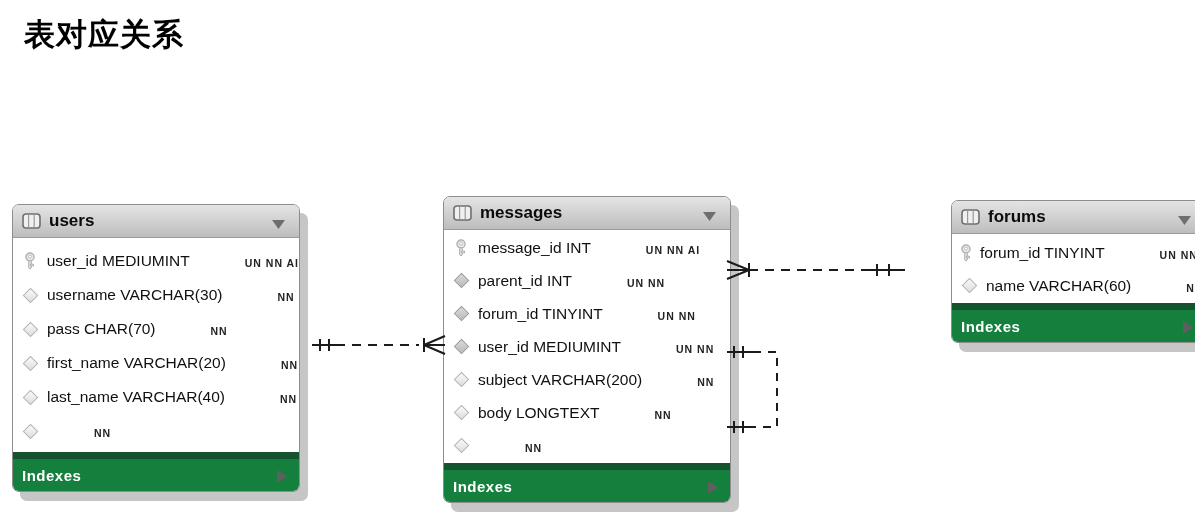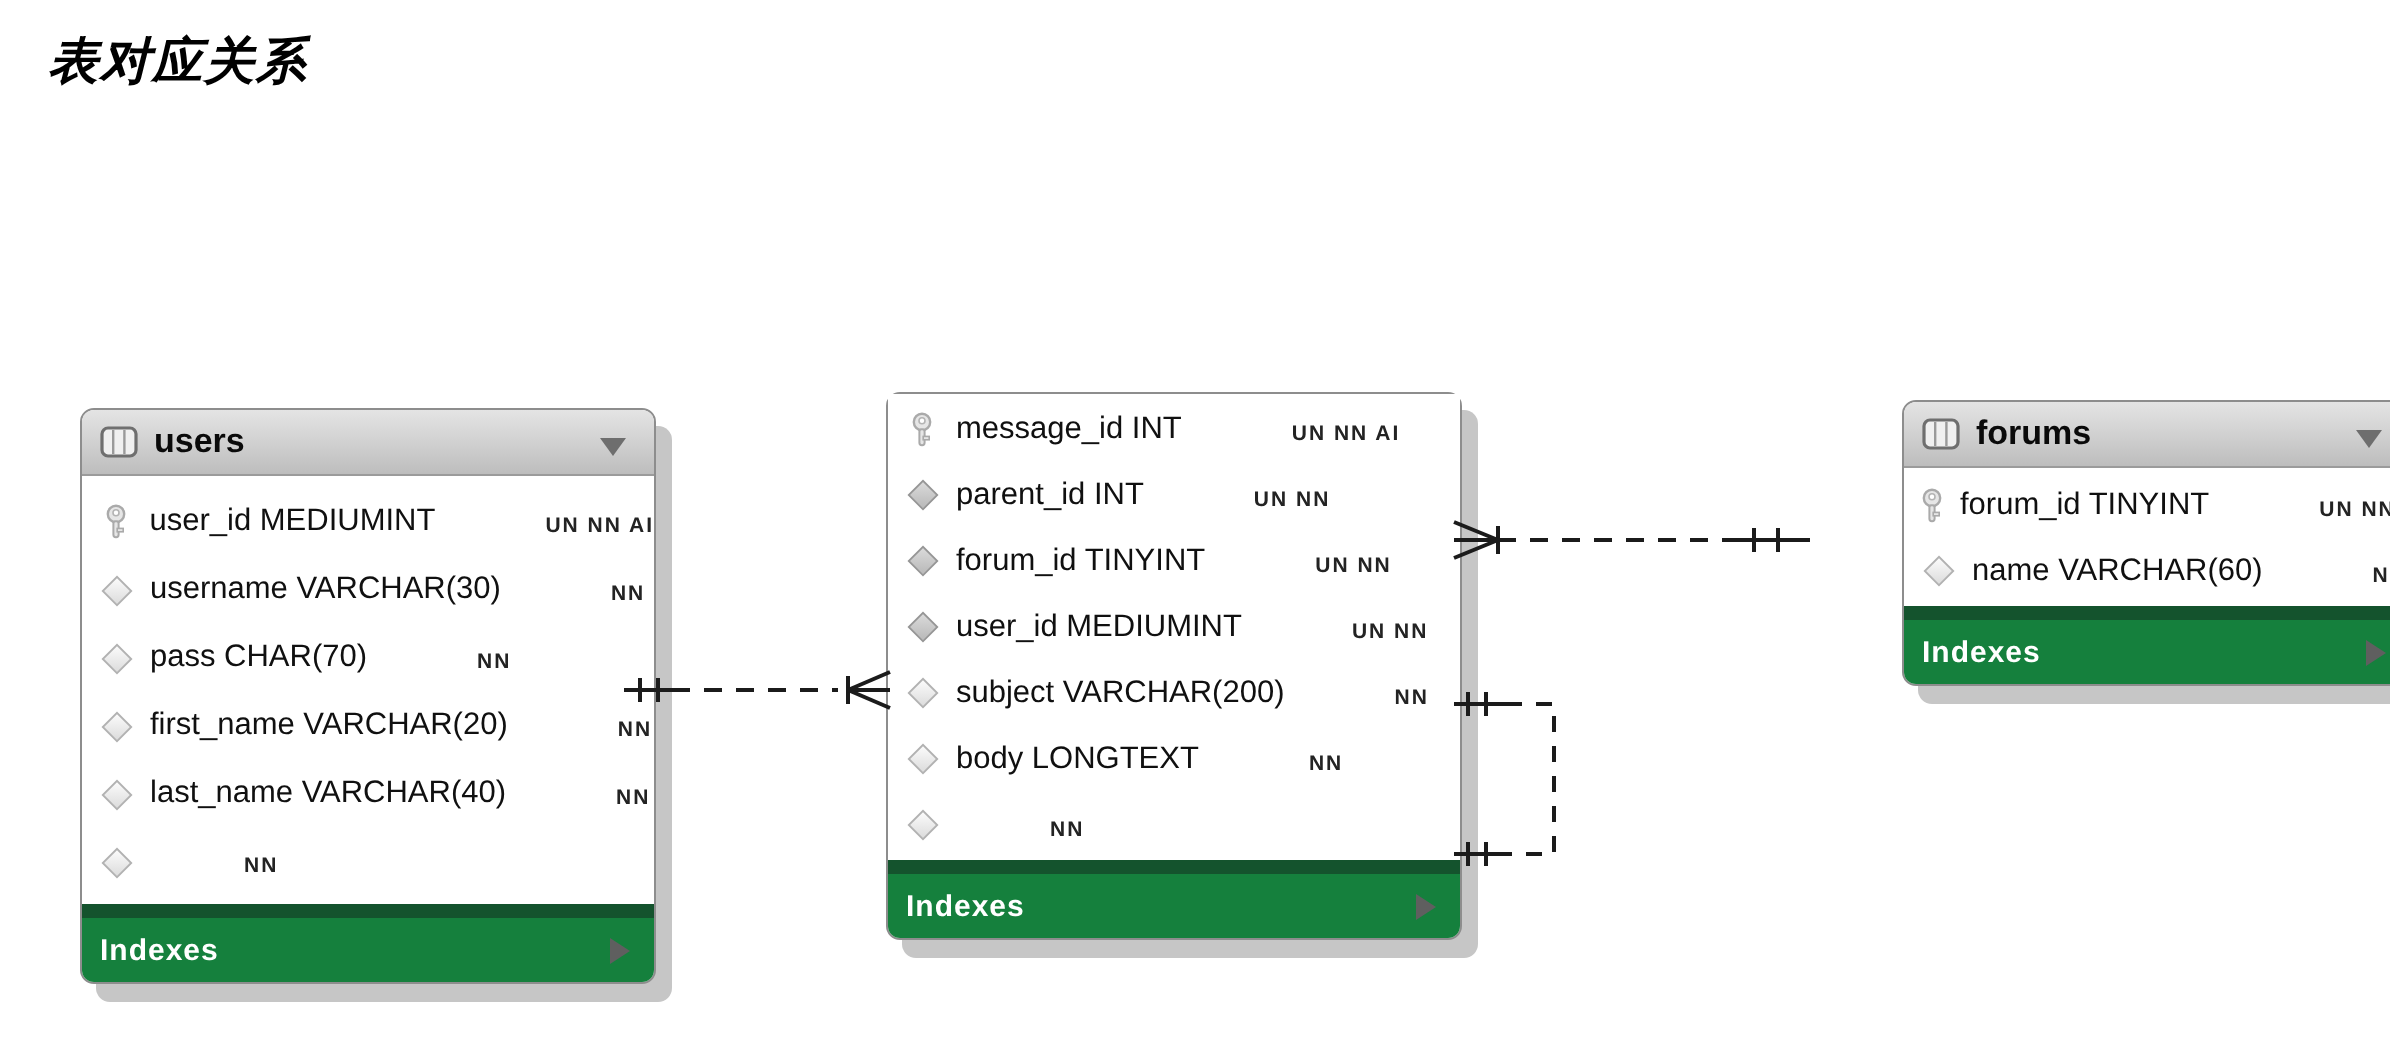--- a/index.html
+++ b/index.html
@@ -1,23 +1,22 @@
 <!DOCTYPE html>
 <html><head>
 <meta charset="utf-8">
 <style>
   html,body{margin:0;padding:0;background:#ffffff;}
   #canvas{
     position:relative;width:1195px;height:521px;background:#ffffff;overflow:hidden;
     font-family:"Liberation Sans","DejaVu Sans",sans-serif;
   }
   .page-title{
-    position:absolute;left:24px;top:14px;font-size:25px;font-weight:700;color:#000;
+    position:absolute;left:24px;top:14px;font-size:31px;font-weight:700;color:#000;
     letter-spacing:1px;
-    font-style:italic;
   }
   
   .table-box{
     position:absolute;border:1px solid #8d8d8d;border-radius:7px;background:#fff;
     box-shadow:8px 9px 0 0 #c6c6c6;z-index:1;
   }
   .tbl-header{
     position:relative;height:32px;border-radius:6px 6px 0 0;
     background:linear-gradient(180deg,#e4e4e4 0%,#cfcfcf 55%,#bdbdbd 100%);
     border-bottom:1px solid #9b9b9b;display:flex;align-items:center;
@@ -43,21 +42,21 @@
   
   #connectors{position:absolute;left:0;top:0;z-index:3;pointer-events:none;}
 </style>
 </head>
 <body>
 
 <div id="canvas">
 
   <div class="page-title">表对应关系</div>
 
-  <div class="table-box" style="left:40px;top:204px;width:286px;">
+  <div class="table-box" style="left:12px;top:204px;width:286px;">
     <div class="tbl-header">
       <span class="tbl-icon">
         <svg width="19" height="16" viewBox="0 0 19 16">
             <rect x="1" y="1" width="17" height="14" rx="3" fill="#f0f0f0" stroke="#6f6f6f" stroke-width="1.6"></rect>
             <line x1="6.6" y1="2" x2="6.6" y2="14" stroke="#9a9a9a" stroke-width="1.2"></line>
             <line x1="12.2" y1="2" x2="12.2" y2="14" stroke="#9a9a9a" stroke-width="1.2"></line>
           </svg>
       </span>
       <span class="tbl-title">users</span>
       <span class="hdr-tri">
@@ -118,20 +117,35 @@
       <span class="footer-label">Indexes</span>
       <span class="footer-tri">
         <svg width="10" height="13" viewBox="0 0 10 13">
             <polygon points="0,0 10,6.5 0,13" fill="#5f5f5f"></polygon>
           </svg>
       </span>
     </div>
   </div>
 
   <div class="table-box" style="left:443px;top:196px;width:286px;">
+    <div class="tbl-header">
+      <span class="tbl-icon">
+        <svg width="19" height="16" viewBox="0 0 19 16">
+            <rect x="1" y="1" width="17" height="14" rx="3" fill="#f0f0f0" stroke="#6f6f6f" stroke-width="1.6"></rect>
+            <line x1="6.6" y1="2" x2="6.6" y2="14" stroke="#9a9a9a" stroke-width="1.2"></line>
+            <line x1="12.2" y1="2" x2="12.2" y2="14" stroke="#9a9a9a" stroke-width="1.2"></line>
+          </svg>
+      </span>
+      <span class="tbl-title">messages</span>
+      <span class="hdr-tri">
+        <svg width="13" height="10" viewBox="0 0 13 10">
+            <polygon points="0,0 13,0 6.5,9" fill="#6e6e6e"></polygon>
+          </svg>
+      </span>
+    </div>
     <div class="tbl-body" style="padding-top:1px;padding-bottom:1px;">
       <div class="tbl-row row-33">
         <span class="icon-cell">
             <svg width="12" height="18" viewBox="0 0 12 18">
               <circle cx="6" cy="5" r="4.1" fill="#e6e6e6" stroke="#aaaaaa" stroke-width="1.2"></circle>
               <circle cx="6" cy="4.4" r="1.5" fill="#ffffff" stroke="#b4b4b4" stroke-width="0.8"></circle>
               <rect x="4.7" y="8.6" width="2.6" height="8" rx="1.2" fill="#e6e6e6" stroke="#aaaaaa" stroke-width="1"></rect>
               <rect x="6.6" y="12.2" width="3" height="1.7" fill="#e6e6e6" stroke="#aaaaaa" stroke-width="0.8"></rect>
             </svg>
           </span>

